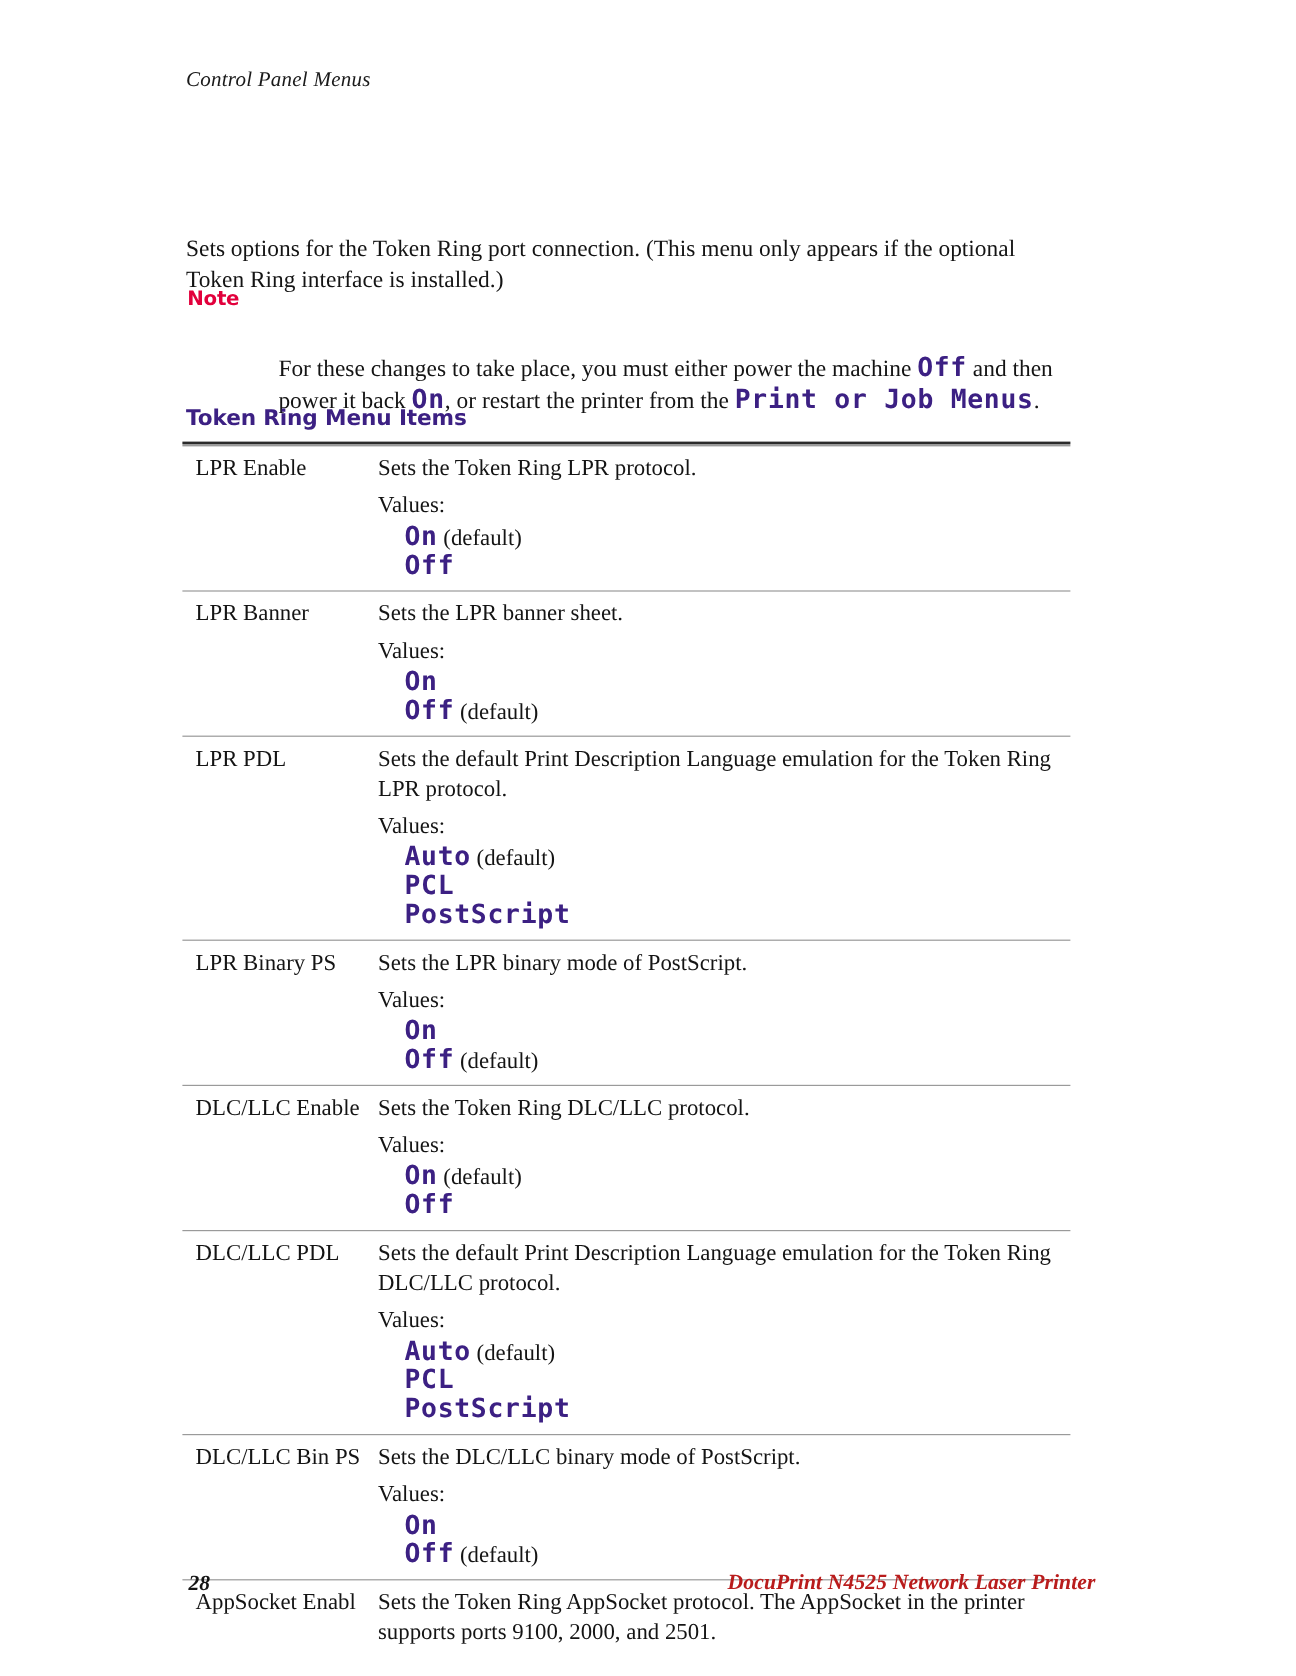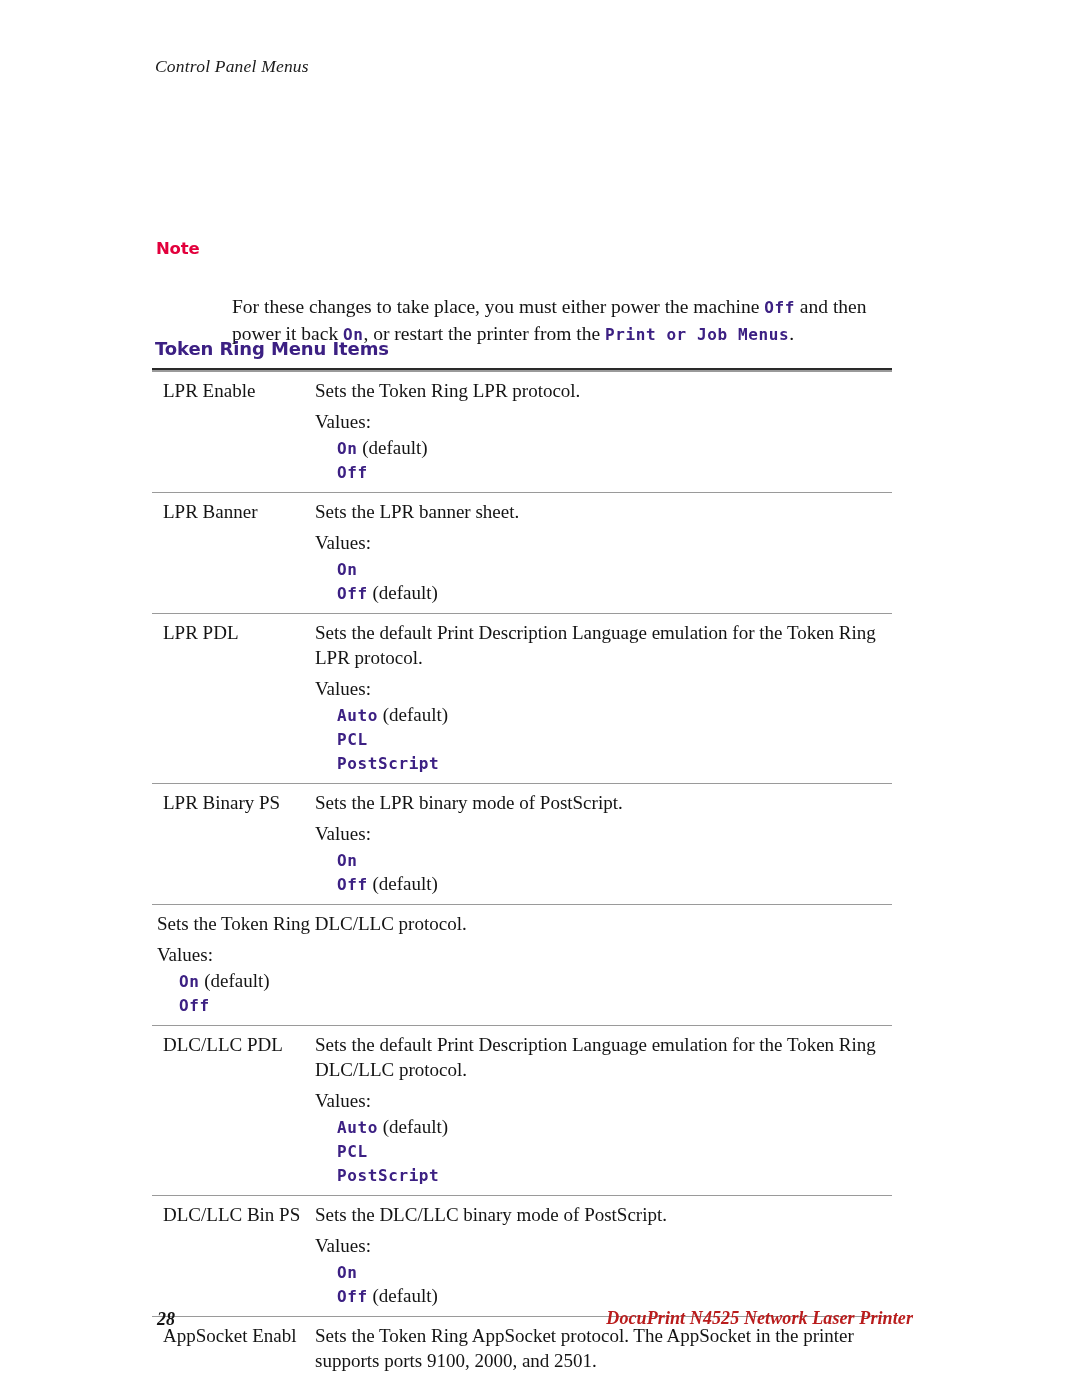--- a/index.html
+++ b/index.html
@@ -70,21 +70,21 @@
     font-size: 19.5px;
     line-height: 26px;
     color: #141414;
   }
 
   
   .code {
     font-family: "DejaVu Sans Mono", "Liberation Mono", monospace;
     font-weight: bold;
     color: #3c2083;
-    font-size: 16px;
+    font-size: 22px;
     letter-spacing: 0.6px;
   }
 
   
   .table-caption {
     position: absolute;
     left: 155px;
     top: 338px;
     font-family: "DejaVu Sans", "Liberation Sans", sans-serif;
     font-size: 18px;
@@ -190,20 +190,21 @@
   }
 </style>
 </head>
 <body>
 
 <div class="page">
 
   <div class="running-head">Control Panel Menus</div>
 
 
+  <p class="intro">Sets options for the Token Ring port connection. (This menu only appears if the optional Token Ring interface is installed.)</p>
 
   <div class="note-label">Note</div>
 
   <p class="note-body">
     <span>For these changes to take place, you must either power the machine </span><span class="code">Off</span><span> and then power it back </span><span class="code">On</span><span>, or restart the printer from the </span><span class="code">Print or Job Menus</span><span>.</span>
   </p>
 
   <div class="table-caption">Token Ring Menu Items</div>
 
   <div class="menu-table">
@@ -253,20 +254,21 @@
             <p class="desc-text">Sets the LPR binary mode of PostScript.</p>
             <p class="values-label">Values:</p>
             <ul class="values-list">
               <li><span class="code">On</span></li>
               <li><span class="code">Off</span><span class="default-tag"> (default)</span></li>
             </ul>
           </div>
         </div>
         <div class="rule-row"></div>
         <div class="trow">
+          <div class="td-item">DLC/LLC Enable</div>
           <div class="td-desc">
             <p class="desc-text">Sets the Token Ring DLC/LLC protocol.</p>
             <p class="values-label">Values:</p>
             <ul class="values-list">
               <li><span class="code">On</span><span class="default-tag"> (default)</span></li>
               <li><span class="code">Off</span></li>
             </ul>
           </div>
         </div>
         <div class="rule-row"></div>

